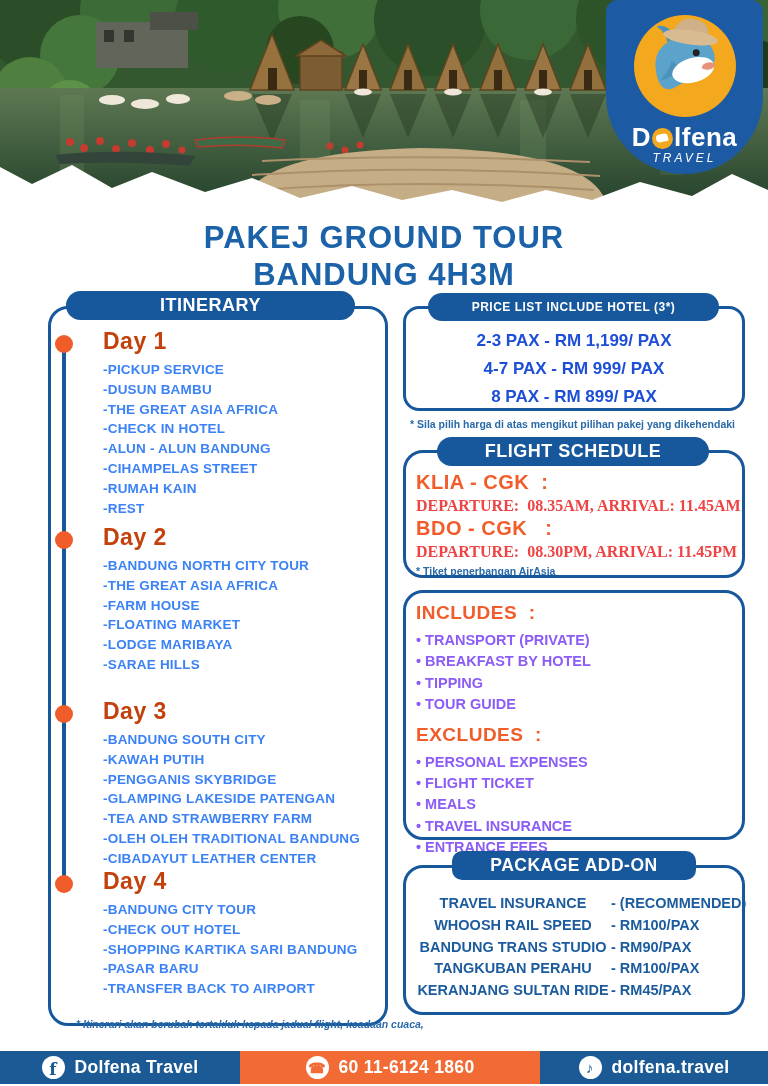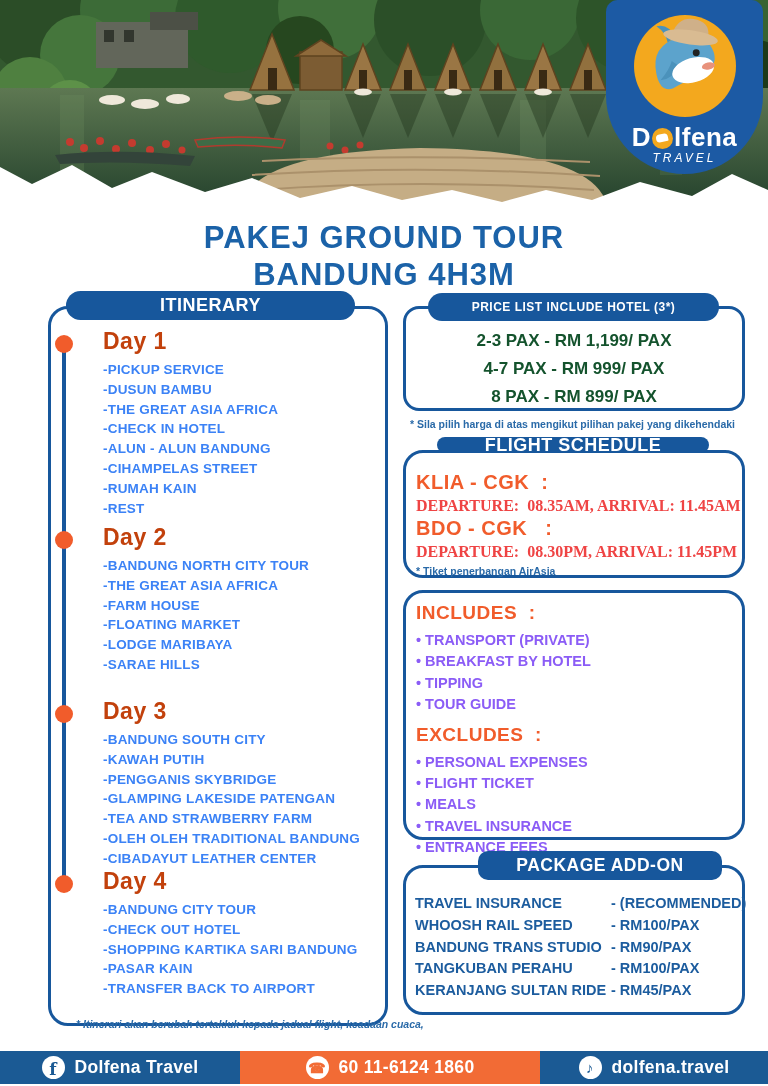--- a/index.html
+++ b/index.html
@@ -54,35 +54,35 @@
   .day{position:absolute;left:103px;width:282px;}
   .day-title{color:#c2410c;font-size:23px;font-weight:800;margin-bottom:5px;letter-spacing:.5px;}
   .day-item{color:#3b82f6;font-size:13.5px;font-weight:700;line-height:19.8px;letter-spacing:.2px;white-space:pre;}
   .itn-note{
     position:absolute;left:76px;top:991px;width:300px;color:#2a6aa8;
     font-size:10.5px;font-weight:600;line-height:13.5px;white-space:pre;font-style:italic;
   }
   .itn-note .l2{padding-left:7px;}
   
   .price-rows{position:absolute;left:403px;top:327px;width:342px;text-align:center;}
-  .price-row{color:#14532d;font-size:17px;font-weight:600;line-height:28px;white-space:pre;}
+  .price-row{color:#1d4ed8;font-size:17px;font-weight:600;line-height:28px;white-space:pre;}
   .price-row b{font-weight:800;}
   .small-note{position:absolute;color:#2a6aa8;font-size:10.5px;font-weight:600;white-space:pre;}
   
   .flight-content{position:absolute;left:416px;top:471px;width:322px;}
   .route{color:#f15c2b;font-size:20px;font-weight:800;line-height:23px;white-space:pre;letter-spacing:.5px;}
   .detail{color:#ef4444;font-size:16px;font-weight:700;line-height:23px;white-space:pre;font-family:Liberation Serif, serif;}
   
   .inc-content{position:absolute;left:416px;top:601px;width:322px;}
   .inc-label{color:#f15c2b;font-size:19px;font-weight:800;line-height:24px;white-space:pre;letter-spacing:.5px;}
   .inc-item{color:#8b5cf6;font-size:14.5px;font-weight:700;line-height:21.4px;white-space:pre;}
   .exc-label{margin-top:7px;}
   .exc-first{margin-top:5px;}
   
-  .addon-rows{position:absolute;left:415px;top:893px;width:326px;}
+  .addon-rows{position:absolute;left:415px;top:893px;width:326px;text-align:center;}
   .addon-row{display:flex;color:#1c5c9e;font-size:14.5px;font-weight:700;line-height:21.8px;white-space:pre;}
   .addon-name{width:196px;flex:none;}
   
   .footer{position:absolute;top:1051px;left:0;width:768px;height:33px;display:flex;}
   .fseg{display:flex;align-items:center;justify-content:center;gap:10px;color:#fff;font-weight:800;font-size:17.5px;letter-spacing:.3px;}
   .fseg.blue{background:#1b5a94;}
   .fseg.orange{background:#f26b35;}
   .ficon{width:23px;height:23px;border-radius:50%;background:#fff;display:flex;align-items:center;justify-content:center;flex:none;}
   .fb-glyph{color:#1b5a94;font-family:"DejaVu Serif",serif;font-weight:800;font-size:17px;line-height:17px;margin-top:3px;}
   .ph-glyph{color:#f26b35;font-size:14px;line-height:14px;}
@@ -271,40 +271,40 @@
   <div class="day-item">-TEA AND STRAWBERRY FARM</div>
   <div class="day-item">-OLEH OLEH TRADITIONAL BANDUNG</div>
   <div class="day-item">-CIBADAYUT LEATHER CENTER</div>
 </div>
 
 <div class="day" style="top:868px;">
   <div class="day-title">Day 4</div>
   <div class="day-item">-BANDUNG CITY TOUR</div>
   <div class="day-item">-CHECK OUT HOTEL</div>
   <div class="day-item">-SHOPPING KARTIKA SARI BANDUNG</div>
-  <div class="day-item">-PASAR KAIN</div>
+  <div class="day-item">-PASAR BARU</div>
   <div class="day-item">-TRANSFER BACK TO AIRPORT</div>
 </div>
 
 <div class="itn-note">
   <div>* Itinerari akan berubah tertakluk kepada jadual flight, keadaan cuaca,</div>
   <div class="l2">trafik dan keselamatan para customer</div>
 </div>
 
 <div class="panel" style="left:403px;top:306px;width:342px;height:105px;border-radius:16px;"></div>
 <div class="pill" style="left:428px;top:293px;width:291px;height:28px;font-size:12px;">PRICE LIST INCLUDE HOTEL (3*)</div>
 <div class="price-rows">
   <div class="price-row"><span>2-3 PAX - </span><b>RM 1,199</b><span>/ PAX</span></div>
   <div class="price-row"><span>4-7 PAX - </span><b>RM 999</b><span>/ PAX</span></div>
   <div class="price-row"><span>8 PAX - </span><b>RM 899</b><span>/ PAX</span></div>
 </div>
 <div class="small-note" style="left:410px;top:418px;">* Sila pilih harga di atas mengikut pilihan pakej yang dikehendaki</div>
 
 <div class="panel" style="left:403px;top:450px;width:342px;height:128px;"></div>
-<div class="pill" style="left:437px;top:437px;width:272px;height:16px;font-size:18px;">FLIGHT SCHEDULE</div>
+<div class="pill" style="left:437px;top:437px;width:272px;height:29px;font-size:18px;">FLIGHT SCHEDULE</div>
 <div class="flight-content">
   <div class="route">KLIA - CGK  :</div>
   <div class="detail">DEPARTURE:  08.35AM, ARRIVAL: 11.45AM</div>
   <div class="route">BDO - CGK   :</div>
   <div class="detail">DEPARTURE:  08.30PM, ARRIVAL: 11.45PM</div>
   <div class="small-note" style="position:static;margin-top:2px;">* Tiket penerbangan AirAsia</div>
 </div>
 
 <div class="panel" style="left:403px;top:590px;width:342px;height:250px;"></div>
 <div class="inc-content">
@@ -315,21 +315,21 @@
   <div class="inc-item">• TOUR GUIDE</div>
   <div class="inc-label exc-label">EXCLUDES  :</div>
   <div class="inc-item exc-first">• PERSONAL EXPENSES</div>
   <div class="inc-item">• FLIGHT TICKET</div>
   <div class="inc-item">• MEALS</div>
   <div class="inc-item">• TRAVEL INSURANCE</div>
   <div class="inc-item">• ENTRANCE FEES</div>
 </div>
 
 <div class="panel" style="left:403px;top:865px;width:342px;height:150px;"></div>
-<div class="pill" style="left:452px;top:851px;width:244px;height:29px;font-size:17.5px;border-radius:10px;margin-left:26px;">PACKAGE ADD-ON</div>
+<div class="pill" style="left:452px;top:851px;width:244px;height:29px;font-size:17.5px;border-radius:10px;">PACKAGE ADD-ON</div>
 <div class="addon-rows">
   <div class="addon-row"><span class="addon-name">TRAVEL INSURANCE</span><span>- (RECOMMENDED)</span></div>
   <div class="addon-row"><span class="addon-name">WHOOSH RAIL SPEED</span><span>- RM100/PAX</span></div>
   <div class="addon-row"><span class="addon-name">BANDUNG TRANS STUDIO</span><span>- RM90/PAX</span></div>
   <div class="addon-row"><span class="addon-name">TANGKUBAN PERAHU</span><span>- RM100/PAX</span></div>
   <div class="addon-row"><span class="addon-name">KERANJANG SULTAN RIDE</span><span>- RM45/PAX</span></div>
 </div>
 
 <div class="footer">
   <div class="fseg blue" style="width:240px;">

